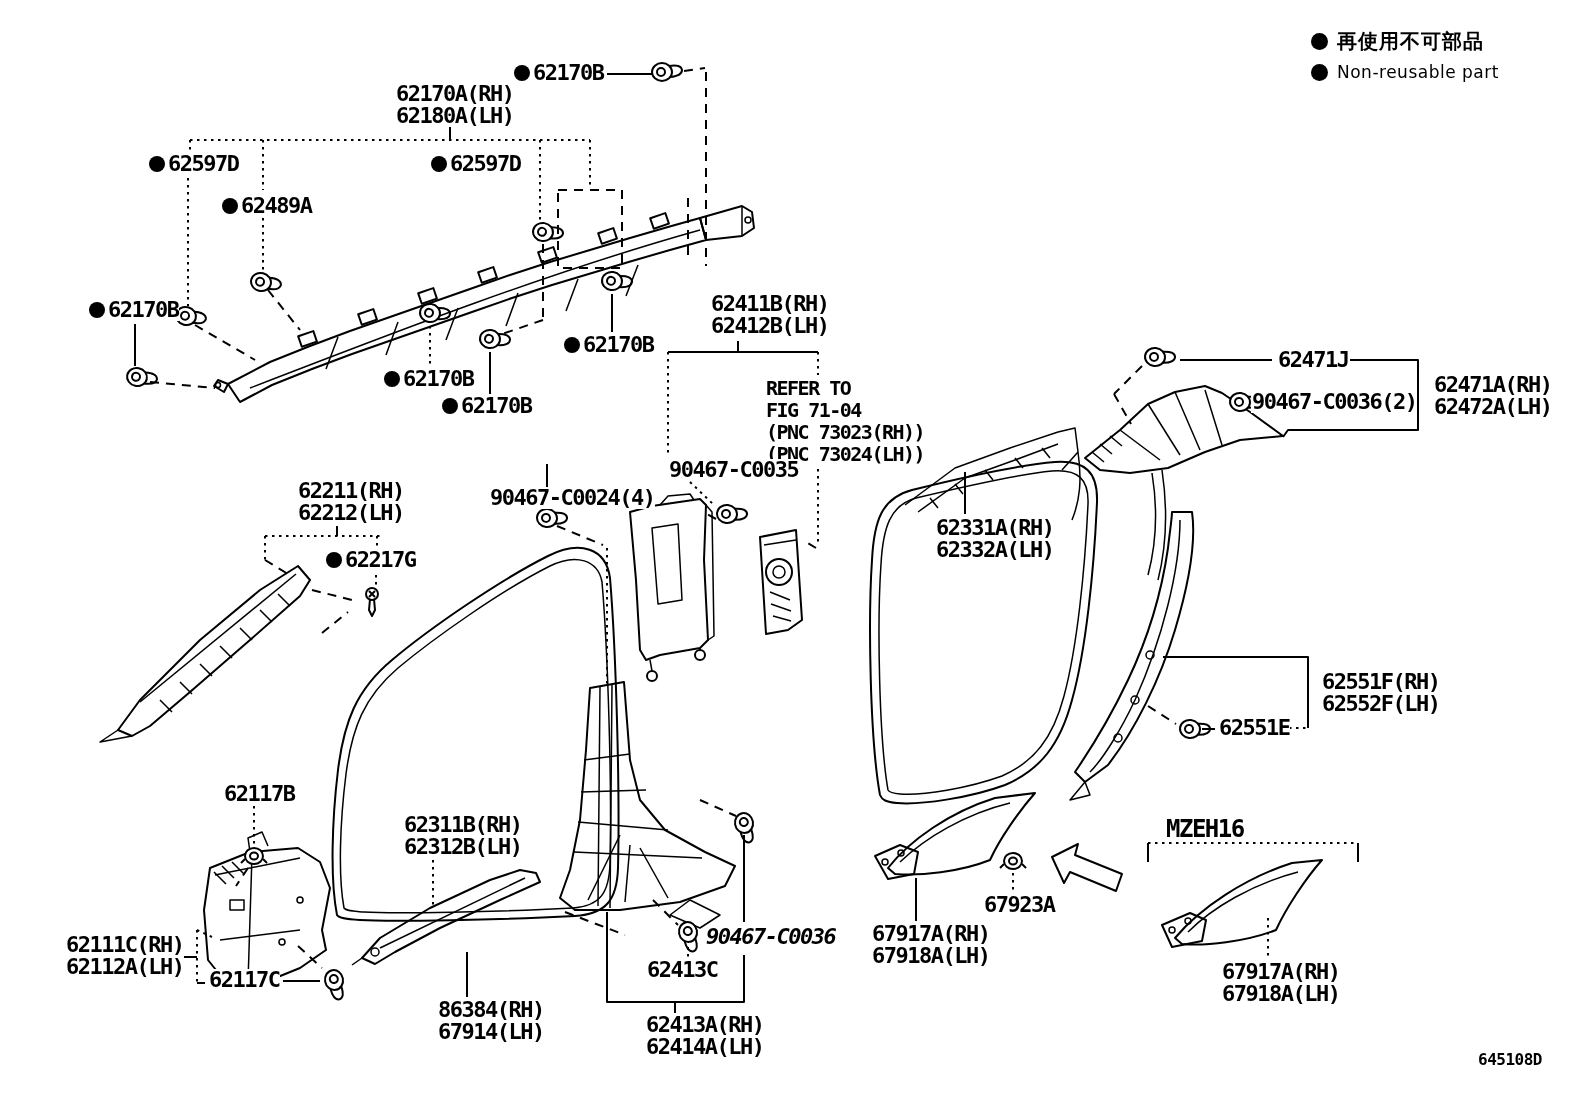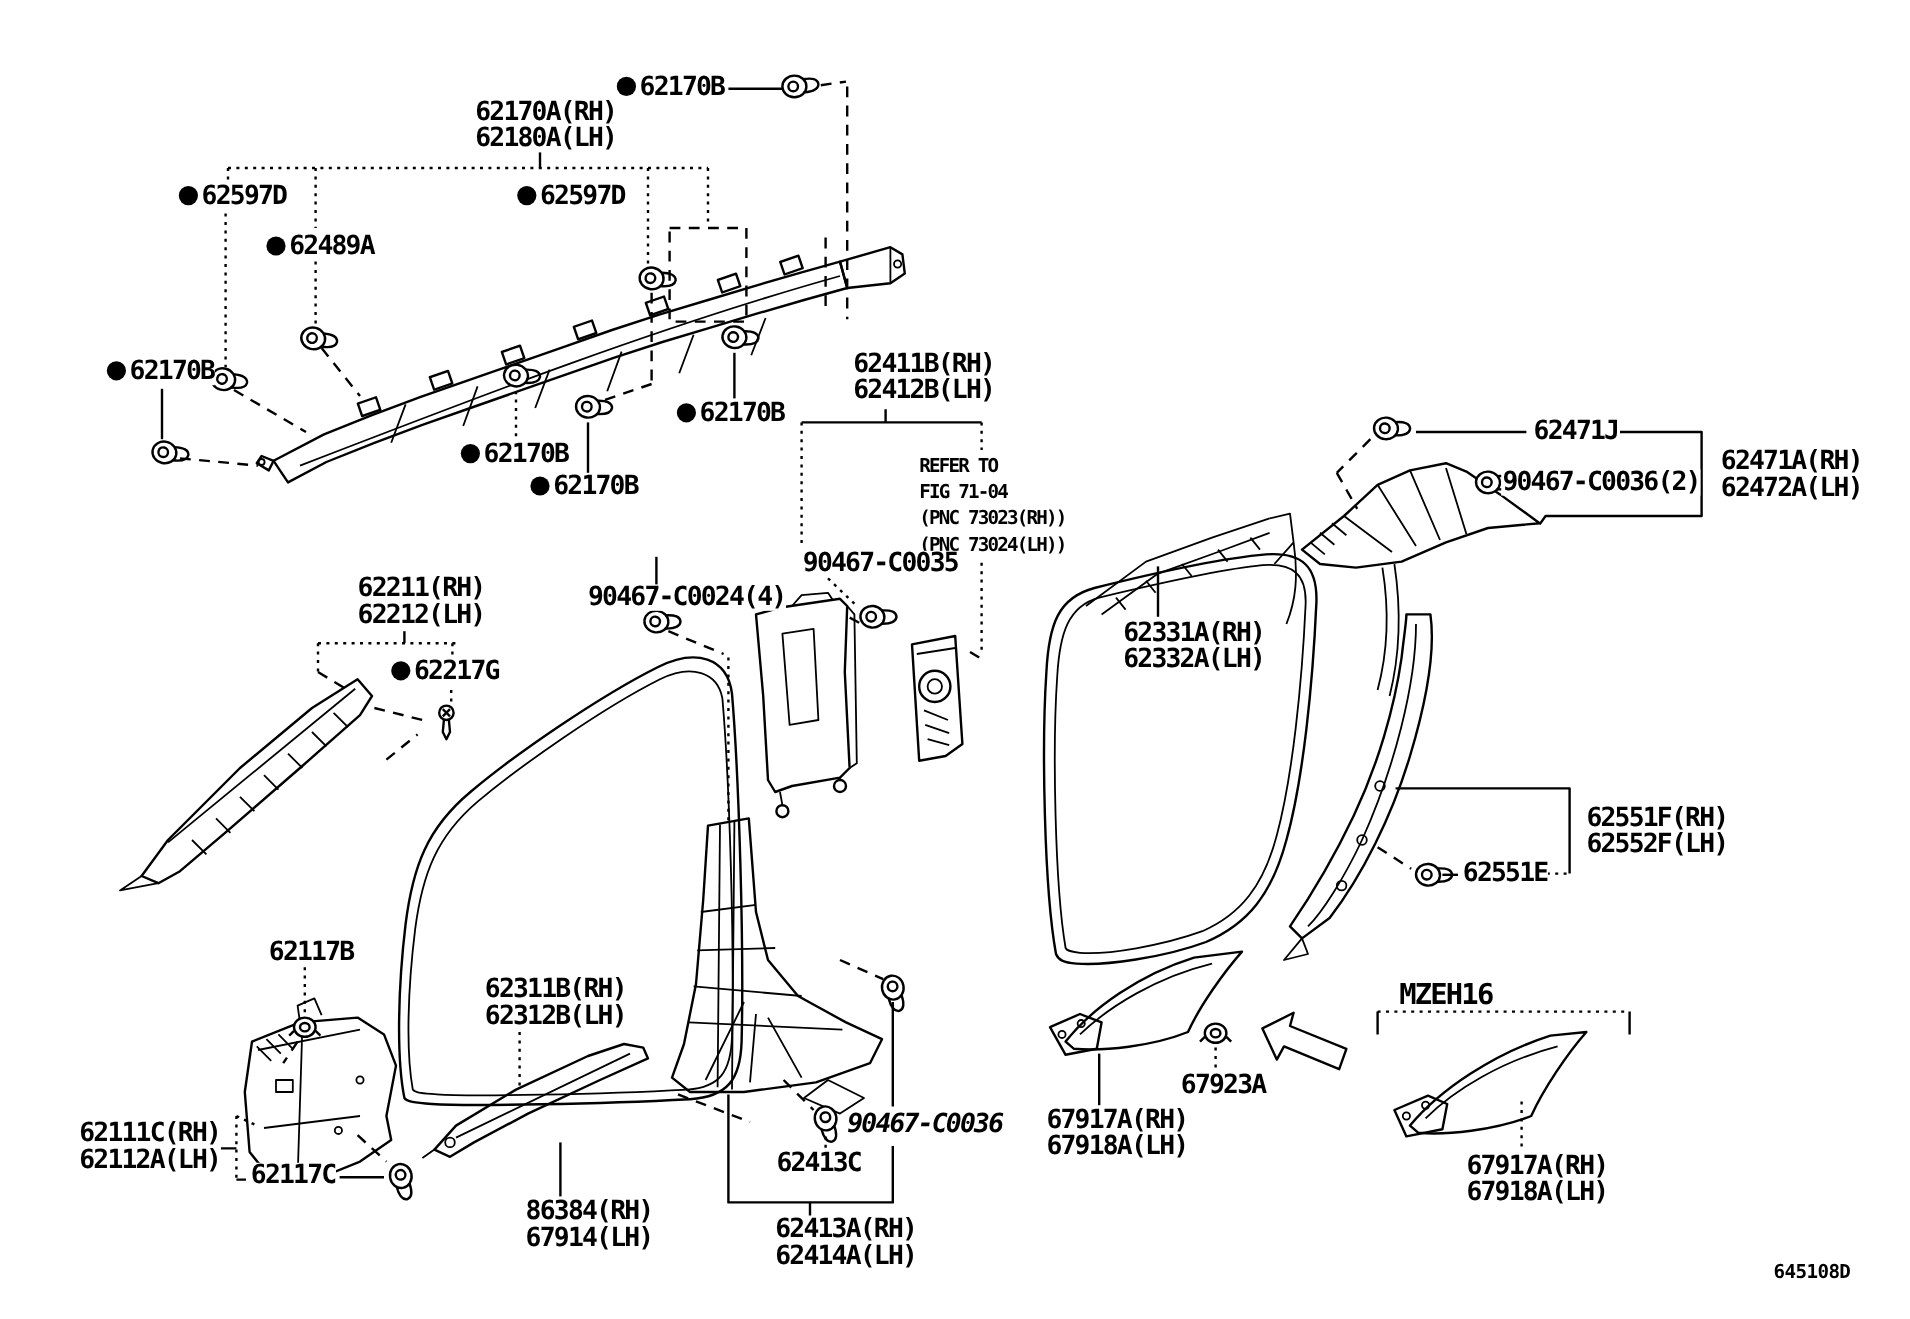--- a/index.html
+++ b/index.html
@@ -281,21 +281,21 @@
       <div class="plabel" style="left: 441px; top: 395px;">
         <div><span class="ndot"></span><span>62170B</span></div>
       </div>
       <div class="plabel" style="left: 563px; top: 334px;">
         <div><span class="ndot"></span><span>62170B</span></div>
       </div>
       <div class="plabel" style="left: 710px; top: 293px;">
         <div><span>62411B(RH)</span></div>
         <div><span>62412B(LH)</span></div>
       </div>
-      <div class="plabel" style="left: 765px; top: 377px; font-size: 16px;">
+      <div class="plabel" style="left: 765px; top: 377px; font-size: 20px;">
         <div><span>REFER TO</span></div>
         <div><span>FIG 71-04</span></div>
         <div><span>(PNC 73023(RH))</span></div>
         <div><span>(PNC 73024(LH))</span></div>
       </div>
       <div class="plabel" style="left: 668px; top: 459px;">
         <div><span>90467-C0035</span></div>
       </div>
       <div class="plabel" style="left: 489px; top: 447px; margin-top: 40px;">
         <div><span>90467-C0024(4)</span></div>
@@ -365,16 +365,26 @@
       </div>
       <div class="plabel" style="left: 1165px; top: 818px; font-size: 24px;">
         <div><span>MZEH16</span></div>
       </div>
       <div class="plabel" style="left: 1221px; top: 961px;">
         <div><span>67917A(RH)</span></div>
         <div><span>67918A(LH)</span></div>
       </div>
     </div>
 
+<div id="legend">
+  <div class="legrow">
+    <span class="legdot"></span>
+    <span class="legjp">再使用不可部品</span>
+  </div>
+  <div class="legrow">
+    <span class="legdot"></span>
+    <span class="legen">Non-reusable part</span>
+  </div>
+</div>
 
 <div id="figcode">645108D</div>
 
 </div>
 
 </body></html>

